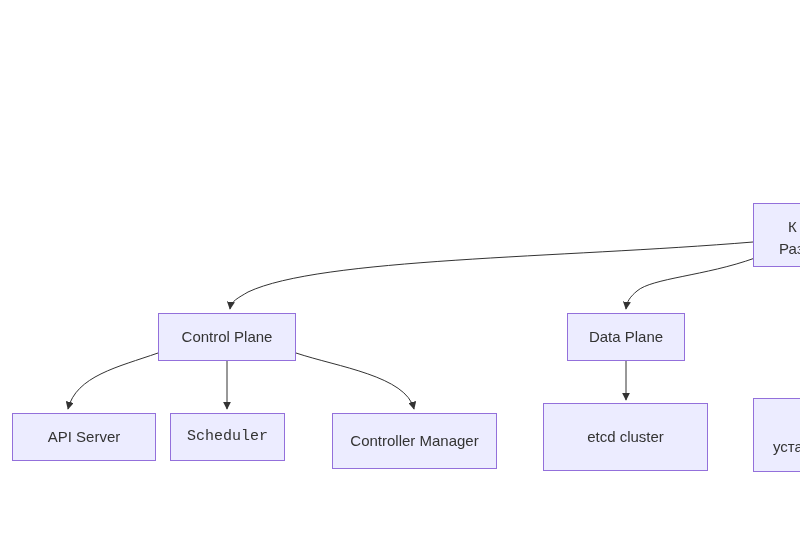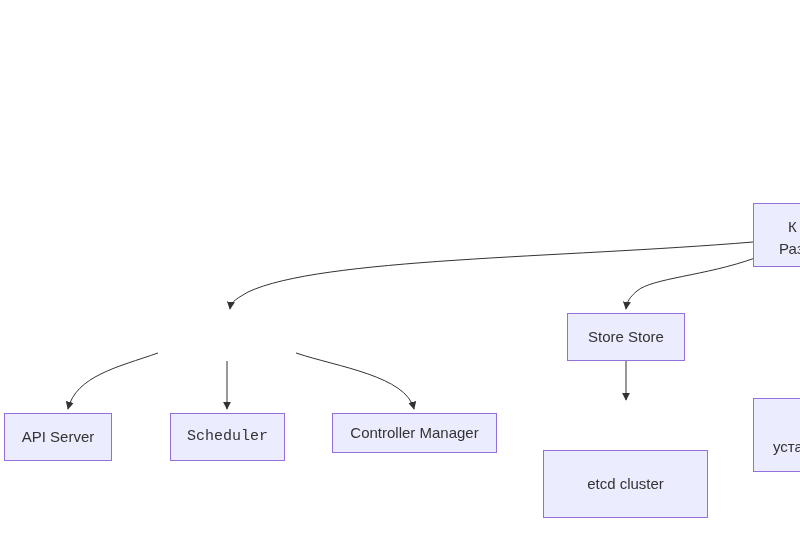--- a/index.html
+++ b/index.html
@@ -51,24 +51,24 @@
     display: block;
   }
   .node.clipped .frag {
     position: absolute;
     white-space: nowrap;
   }
 
   .n-cluster            { left: 753px; top: 203px; width: 130px; height: 64px; }
   .n-control-plane      { left: 158px; top: 313px; width: 138px; height: 48px; }
   .n-data-store         { left: 567px; top: 313px; width: 118px; height: 48px; }
-  .n-api-server         { left:   4px; top: 413px; width: 108px; height: 48px; }
+  .n-api-server         { left:   12px; top: 413px; width: 144px; height: 48px; }
   .n-scheduler          { left: 170px; top: 413px; width: 115px; height: 48px; font-family: Liberation Mono, monospace; }
-  .n-controller-manager { left: 332px; top: 413px; width: 165px; height: 40px; }
-  .n-etcd               { left: 543px; top: 403px; width: 165px; height: 68px; margin-top: 47px; }
+  .n-controller-manager { left: 332px; top: 413px; width: 165px; height: 56px; }
+  .n-etcd               { left: 543px; top: 403px; width: 165px; height: 68px; }
   .n-install            { left: 753px; top: 398px; width: 130px; height: 74px; }
 
   .n-cluster .frag-line1 { left: 34px; top: 12px; }
   .n-cluster .frag-line2 { left: 25px; top: 34px; }
   .n-install .frag-line1 { left: 19px; top: 37px; }
 </style>
 </head>
 <body>
 
 <div class="stage">
@@ -85,23 +85,26 @@
     <path class="edge" d="M227,361 L227,409" marker-end="url(#arrowhead)"></path>
     <path class="edge" d="M296,353 C338,367 406,376 414,409" marker-end="url(#arrowhead)"></path>
     <path class="edge" d="M626,361 L626,400" marker-end="url(#arrowhead)"></path>
   </svg>
 
   <div class="node clipped n-cluster">
     <span class="frag frag-line1">К</span>
     <span class="frag frag-line2">Раз</span>
   </div>
 
+  <div class="node n-control-plane">
+    <span>Control Plane</span>
+  </div>
 
   <div class="node n-data-store">
-    <span>Store Store</span>
+    <span>Data Plane</span>
   </div>
 
   <div class="node n-api-server">
     <span>API Server</span>
   </div>
 
   <div class="node n-scheduler">
     <span>Scheduler</span>
   </div>
 

